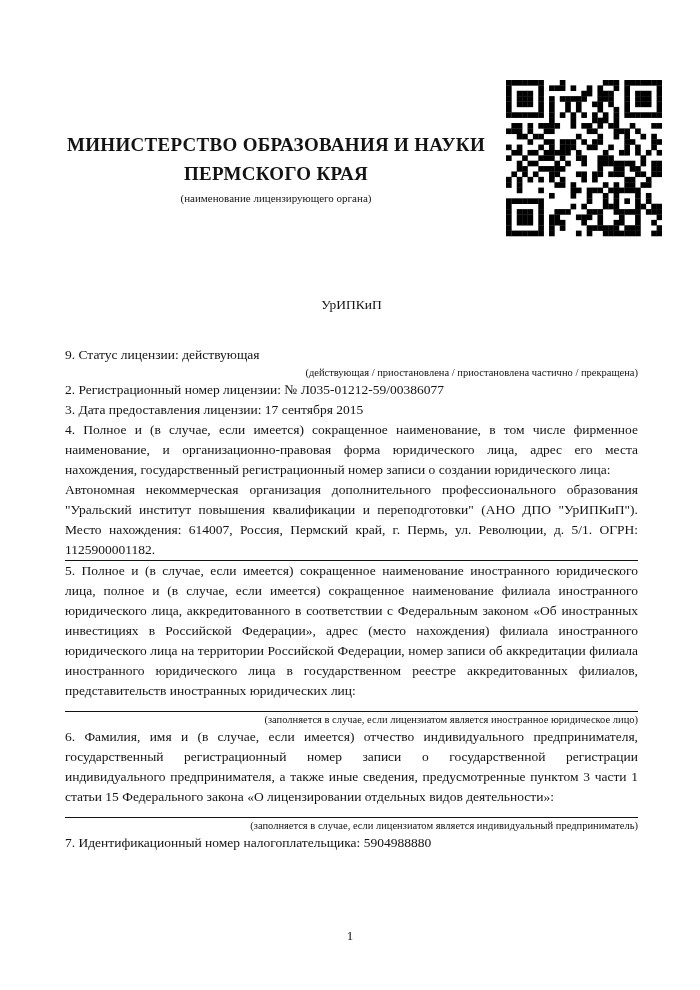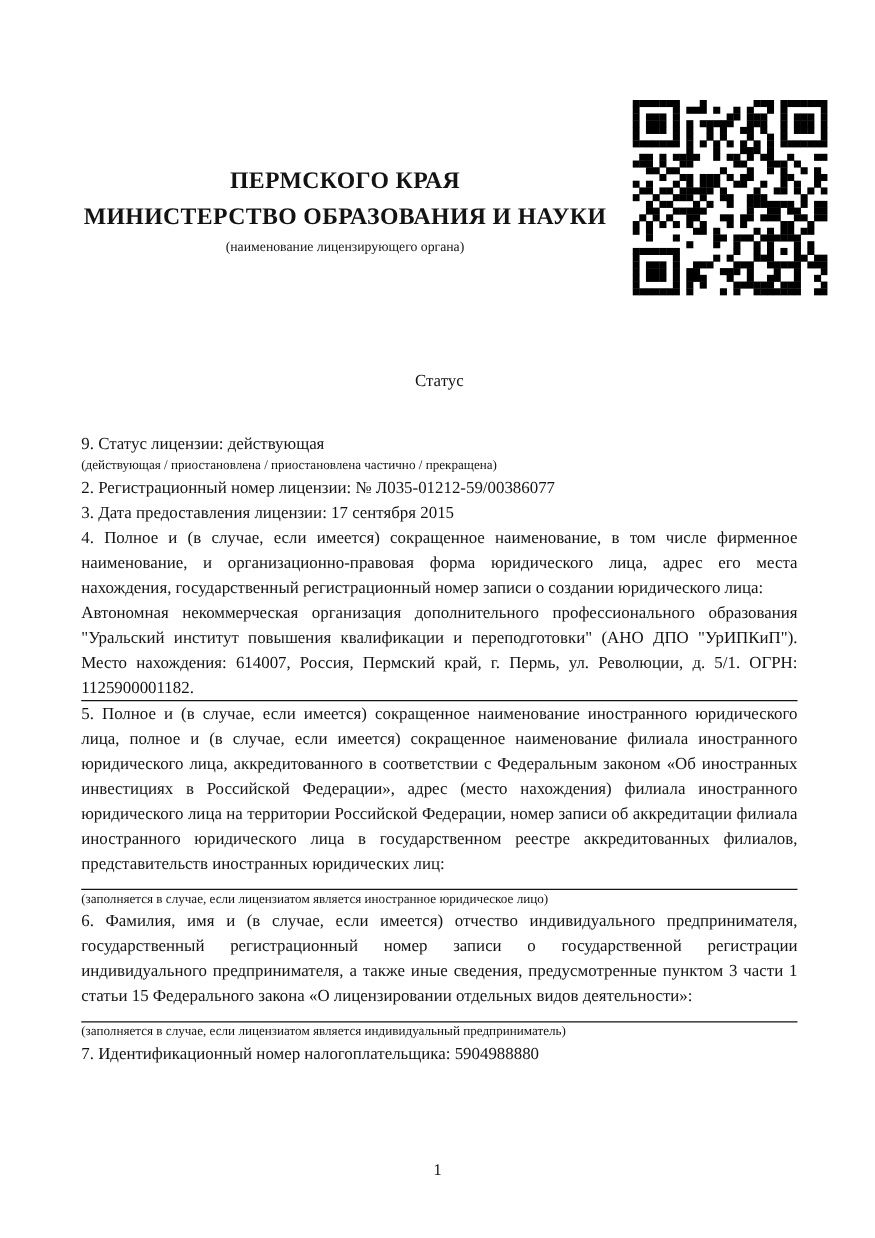--- a/index.html
+++ b/index.html
@@ -57,21 +57,21 @@
   .doc-title {
     text-align: center;
     line-height: 17px;
     font-size: 13.5px;
     margin-bottom: 32px;
   }
   .content p { margin: 0; }
   .line  { text-align: left; }
   .just  { text-align: justify; }
   .note {
-    text-align: left;
+    text-align: right;
     font-size: 10.5px;
     line-height: 14px;
     margin-top: 1px;
   }
   .underlined { border-bottom: 1.5px solid #131313; }
   .fill-line { height: 10px; }
 
   .mt-p2 { margin-top: 14px; }
   .mt-p3 { margin-top: 13px; }
   .mt-p4 { margin-top: 12px; }
@@ -493,30 +493,30 @@
         <rect x="22" y="28" width="1.05" height="1.05"></rect>
         <rect x="23" y="28" width="1.05" height="1.05"></rect>
         <rect x="24" y="28" width="1.05" height="1.05"></rect>
         <rect x="27" y="28" width="1.05" height="1.05"></rect>
         <rect x="28" y="28" width="1.05" height="1.05"></rect>
       </svg>
   </div>
 
   <div class="header">
     <div class="ministry">
+      <div>МИНИСТЕРСТВО ОБРАЗОВАНИЯ И НАУКИ</div>
       <div>ПЕРМСКОГО КРАЯ</div>
-      <div>МИНИСТЕРСТВО ОБРАЗОВАНИЯ И НАУКИ</div>
     </div>
     <div class="caption">(наименование лицензирующего органа)</div>
   </div>
 
   <div class="content">
 
     <div class="doc-title">
-      <div>Статус</div>
+      <div>УрИПКиП</div>
     </div>
 
     <p class="line mt-p1">9. Статус лицензии: действующая</p>
     <div class="note">(действующая / приостановлена / приостановлена частично / прекращена)</div>
 
     <p class="line mt-p2">2. Регистрационный номер лицензии: № Л035-01212-59/00386077</p>
 
     <p class="line mt-p3">3. Дата предоставления лицензии: 17 сентября 2015</p>
 
     <p class="just mt-p4">4. Полное и (в случае, если имеется) сокращенное наименование, в том числе фирменное наименование, и организационно-правовая форма юридического лица, адрес его места нахождения, государственный регистрационный номер записи о создании юридического лица:</p>

